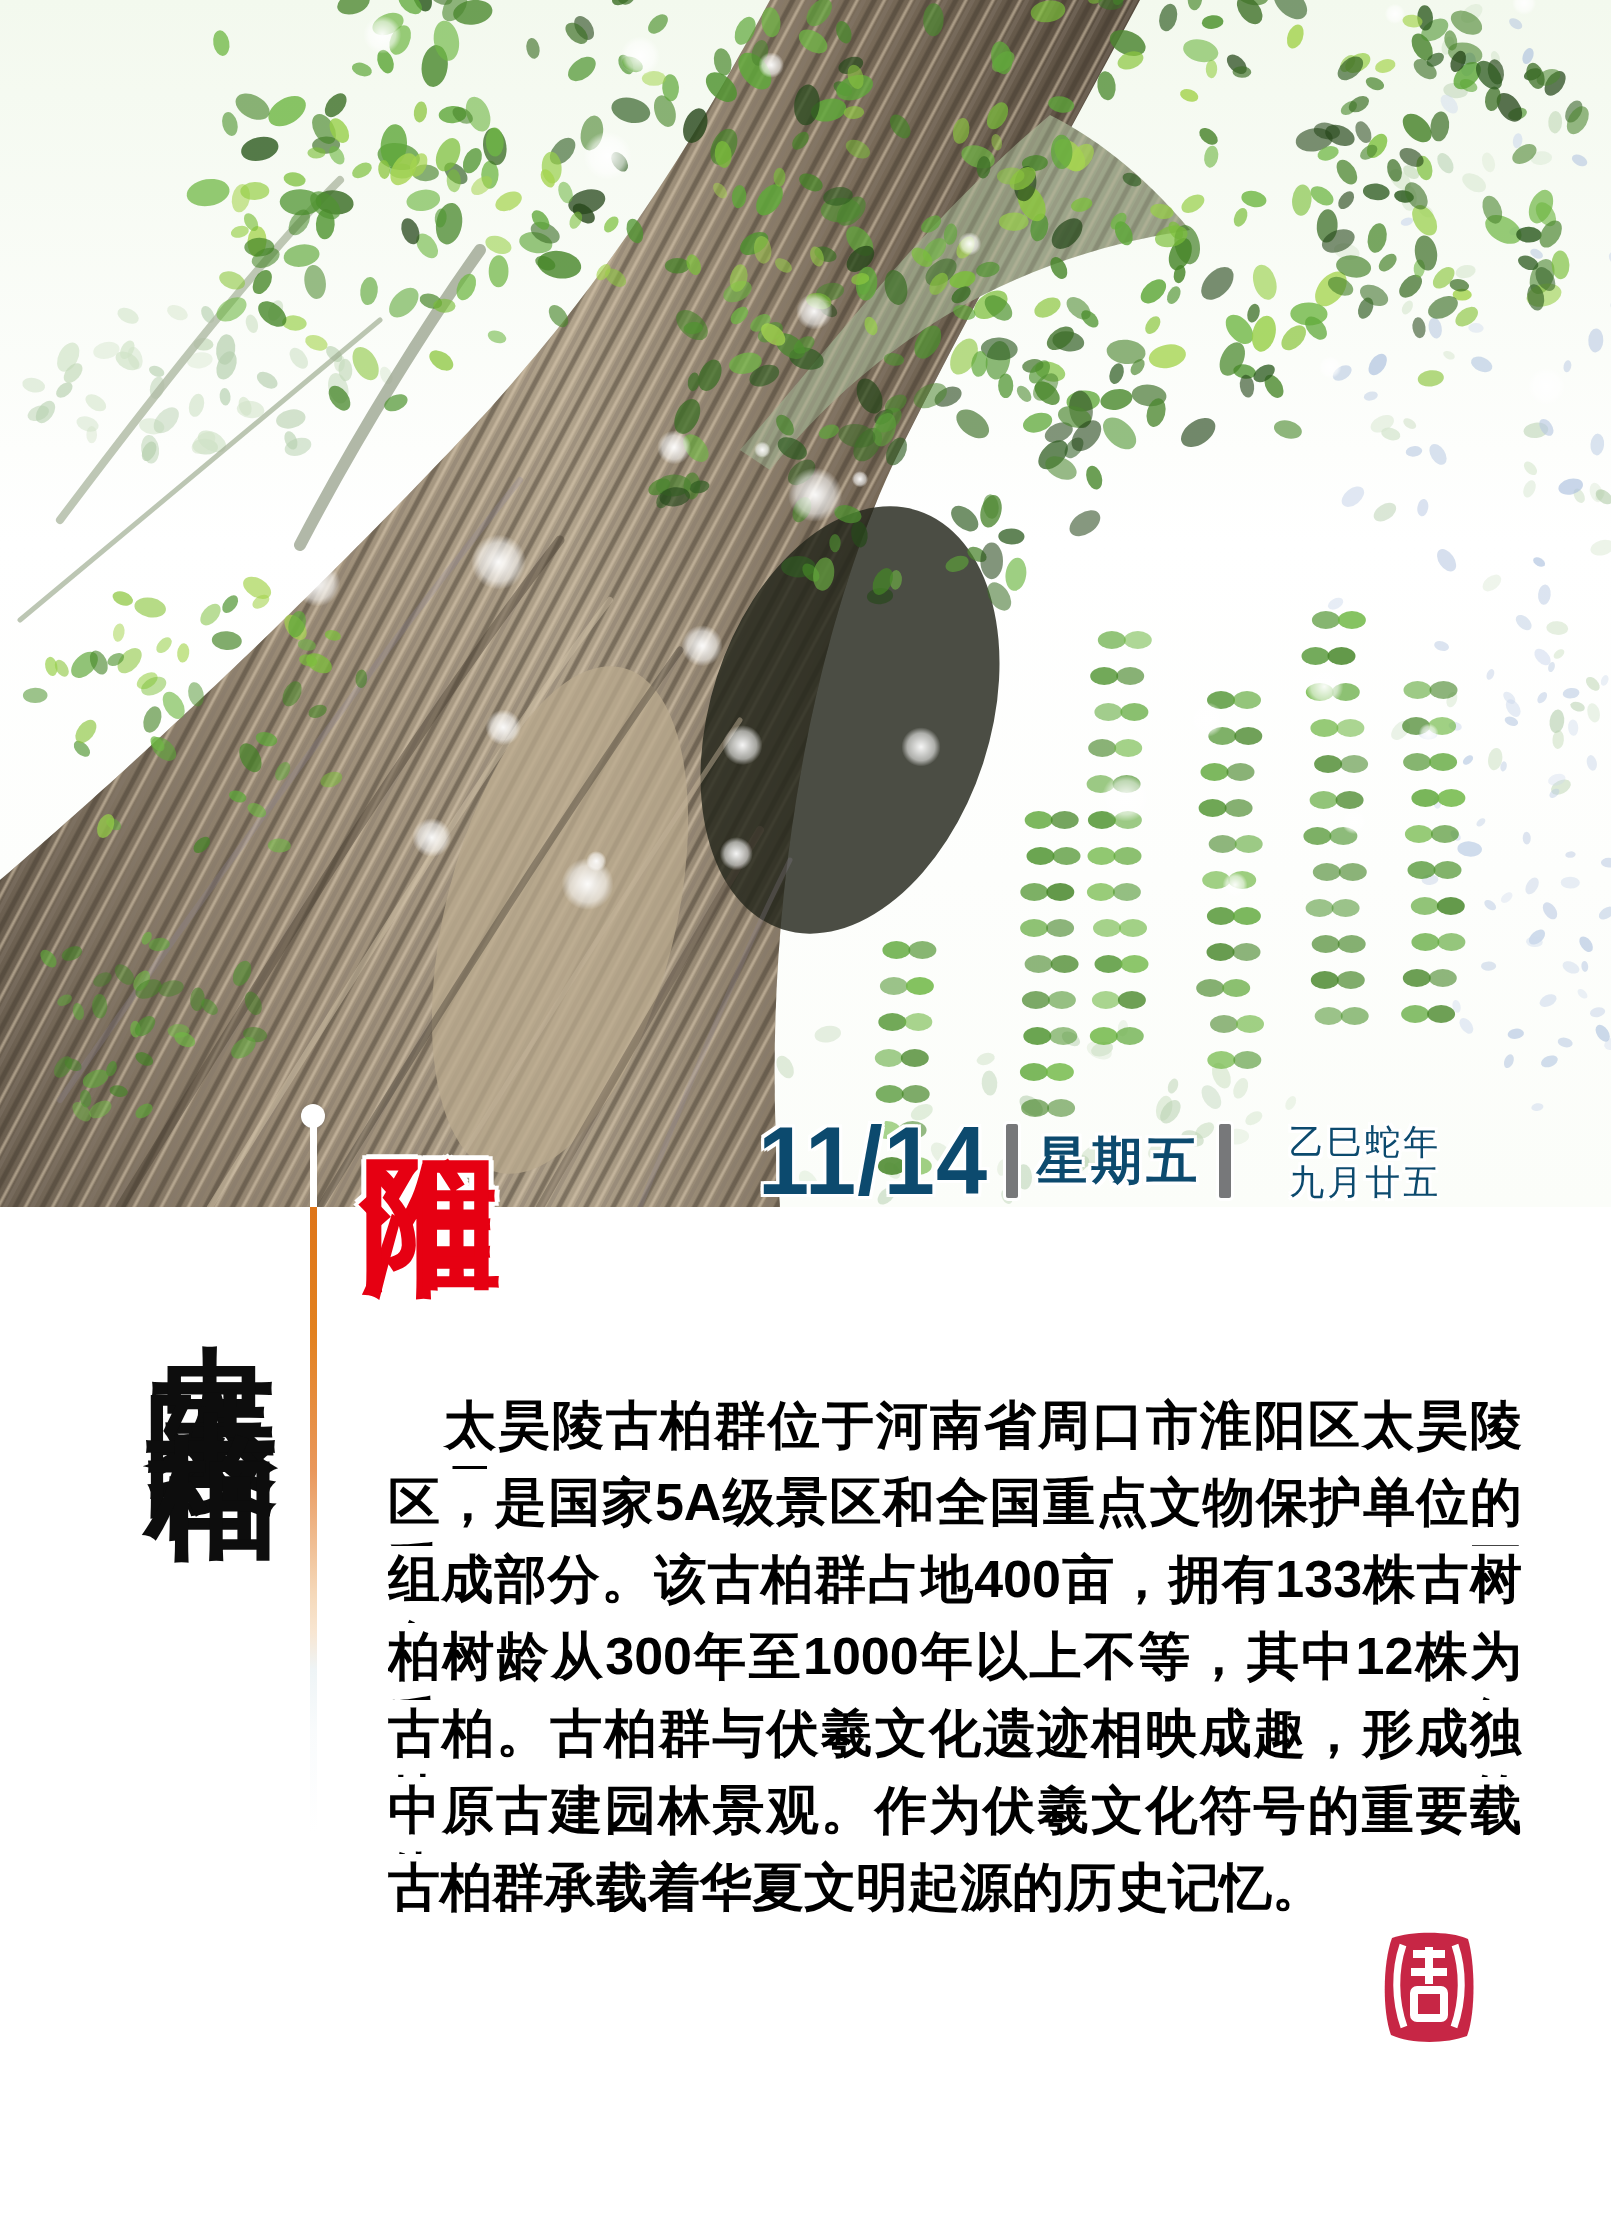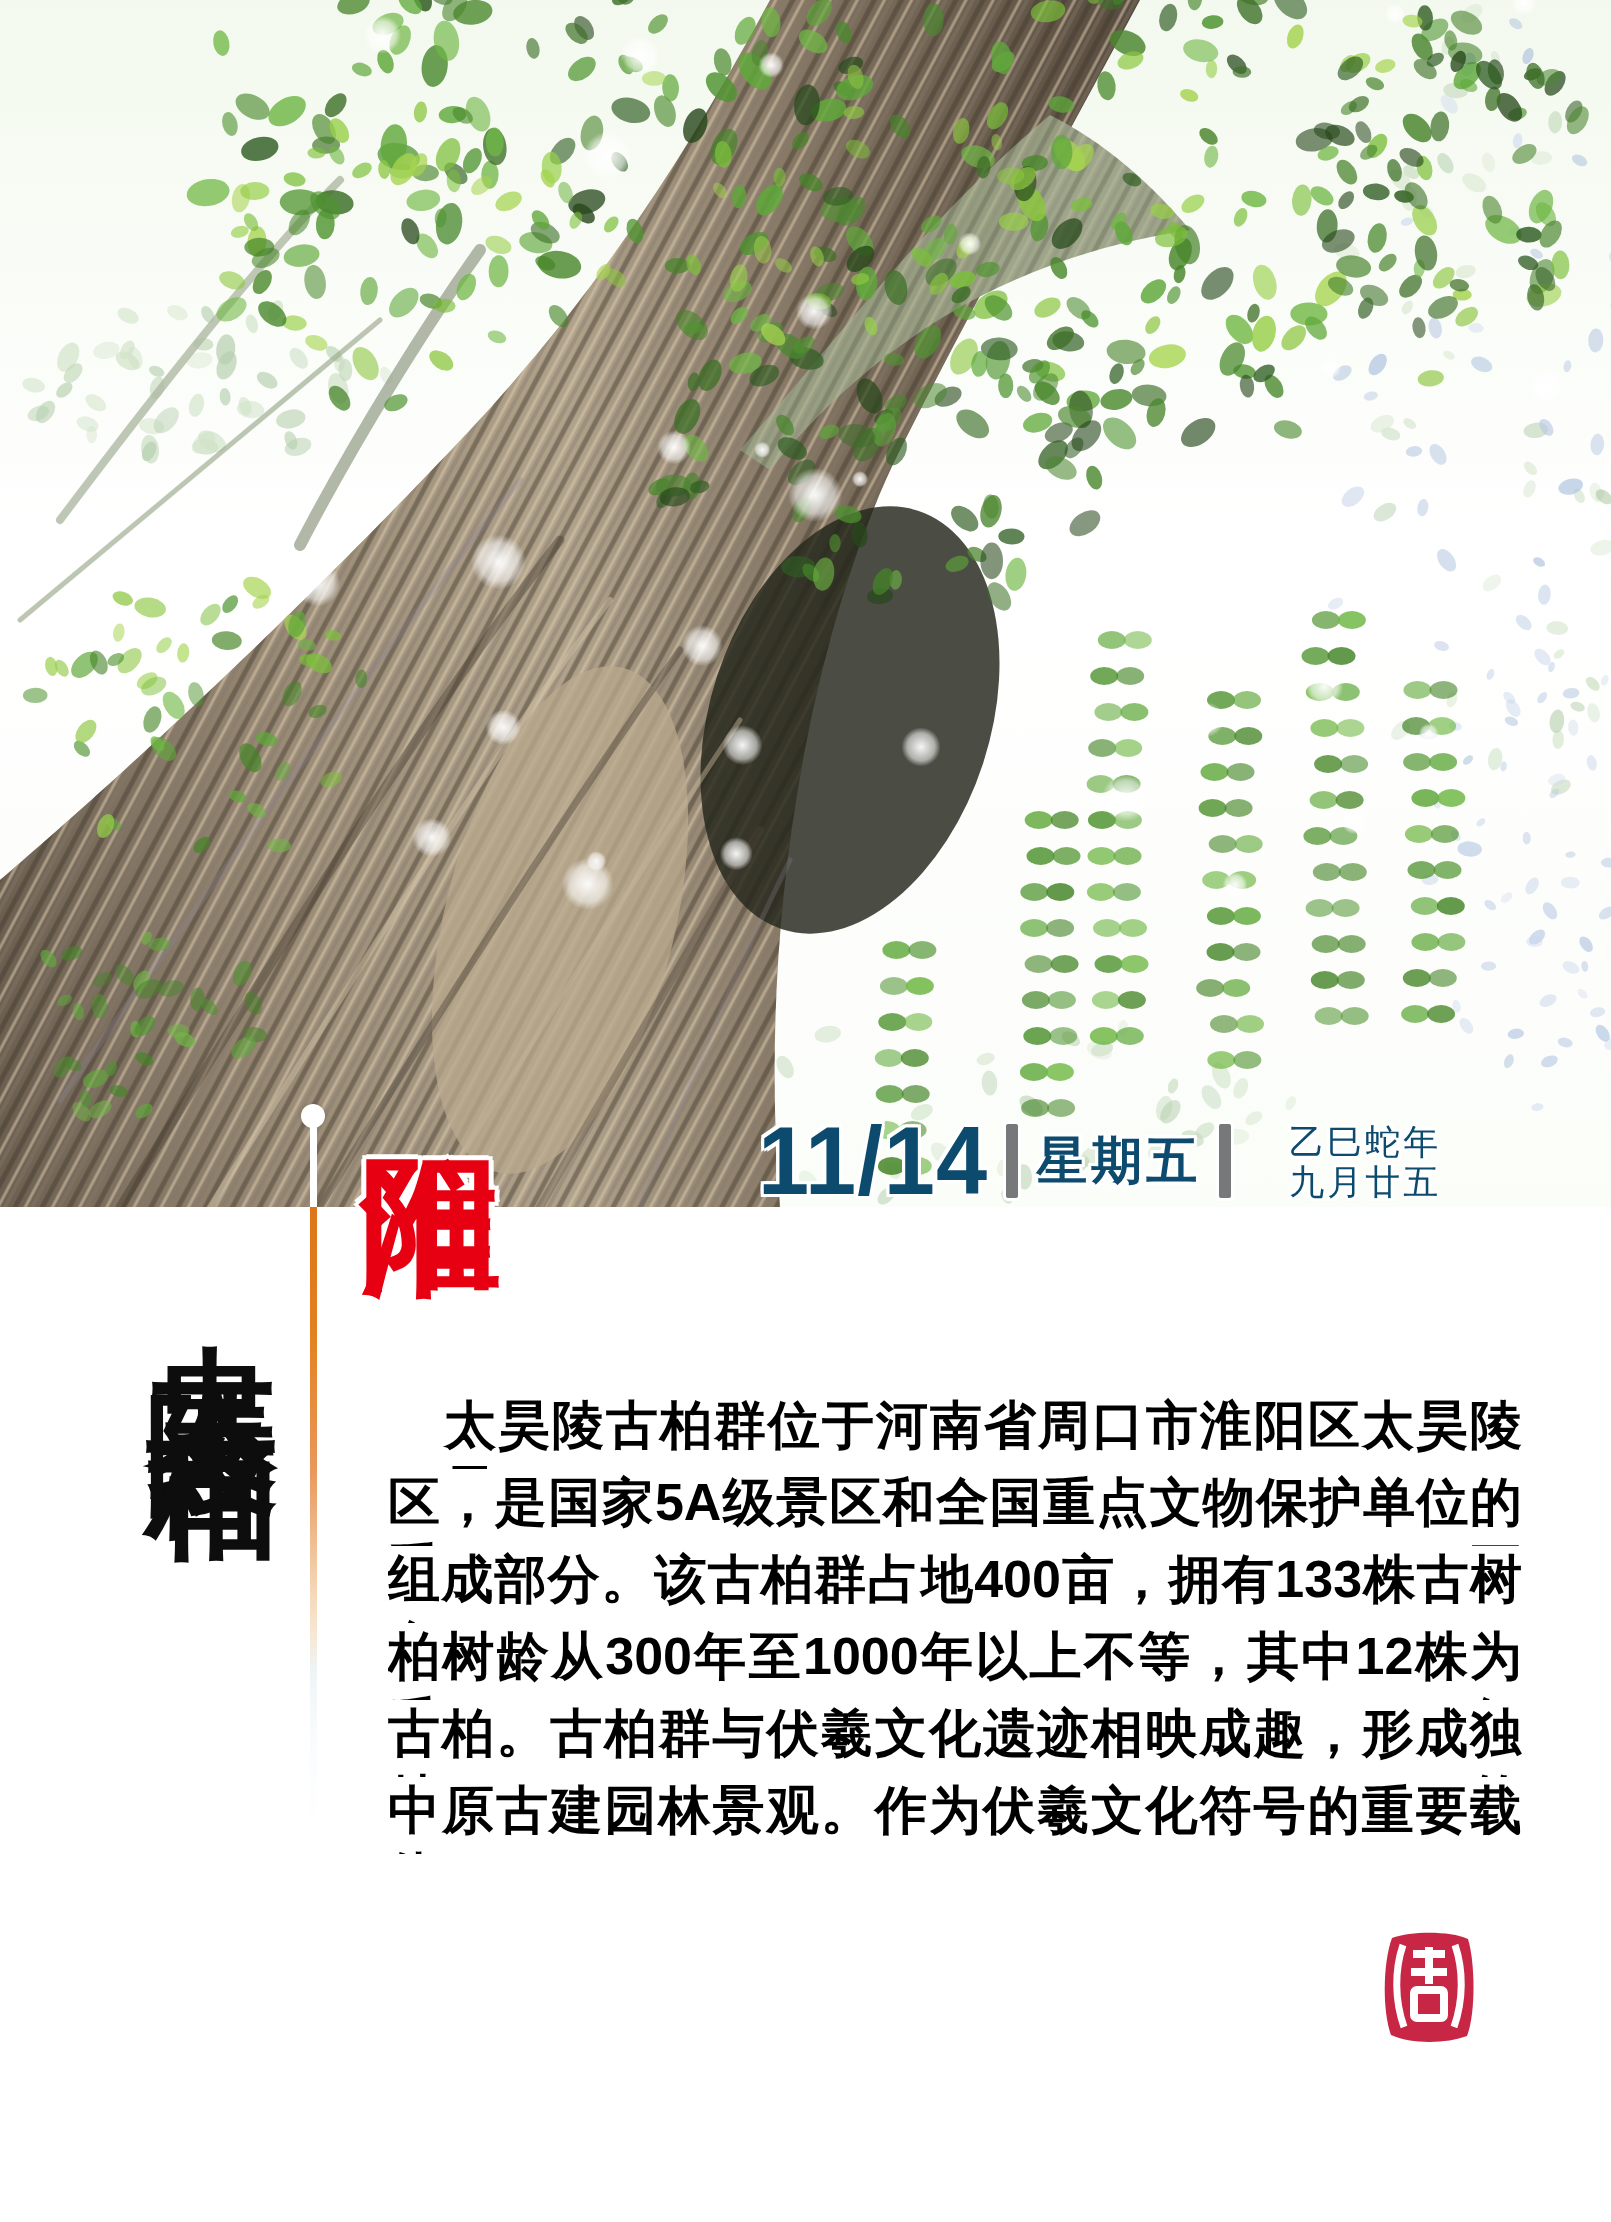--- a/index.html
+++ b/index.html
@@ -1029,20 +1029,21 @@
 
   <div class="v-black">太昊陵古柏</div>
 
   <div class="body-text">
     <div class="pline first">太昊陵古柏群位于河南省周口市淮阳区太昊陵景</div>
     <div class="pline">区，是国家5A级景区和全国重点文物保护单位的重要</div>
     <div class="pline">组成部分。该古柏群占地400亩，拥有133株古树名</div>
     <div class="pline">柏树龄从300年至1000年以上不等，其中12株为千年</div>
     <div class="pline">古柏。古柏群与伏羲文化遗迹相映成趣，形成独特的</div>
     <div class="pline">中原古建园林景观。作为伏羲文化符号的重要载体，</div>
+    <div class="pline last">古柏群承载着华夏文明起源的历史记忆。</div>
   </div>
 
   <div class="seal" aria-label="周">
     <svg viewBox="0 0 106 118">
       <path d="M16,10 C36,3 74,3 92,11 C99,34 100,84 91,108 C70,116 34,116 15,107 C6,82 7,34 16,10 Z" fill="#c72645"></path>
       <g stroke="#ffffff" fill="none" stroke-linecap="butt">
         <path d="M27,17 C18.5,42 18.5,72 28,99" stroke-width="7"></path>
         <path d="M79,17 C87.5,42 87.5,72 78,99" stroke-width="7"></path>
         <path d="M37,26 L69,26" stroke-width="8"></path>
         <path d="M53,19 L53,56" stroke-width="8"></path>

